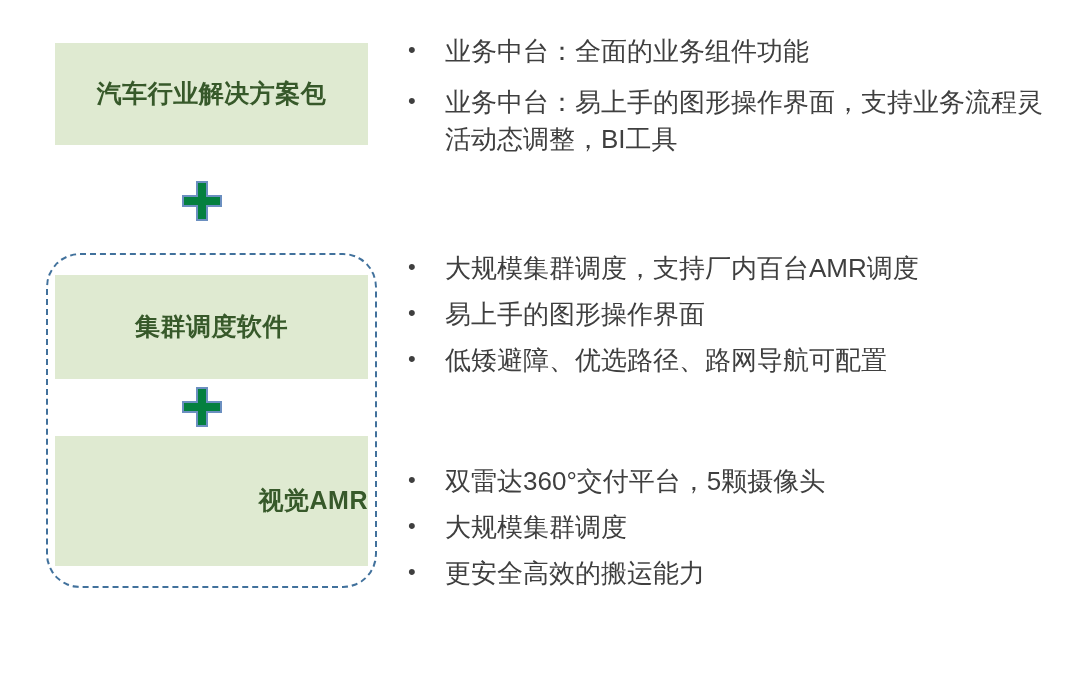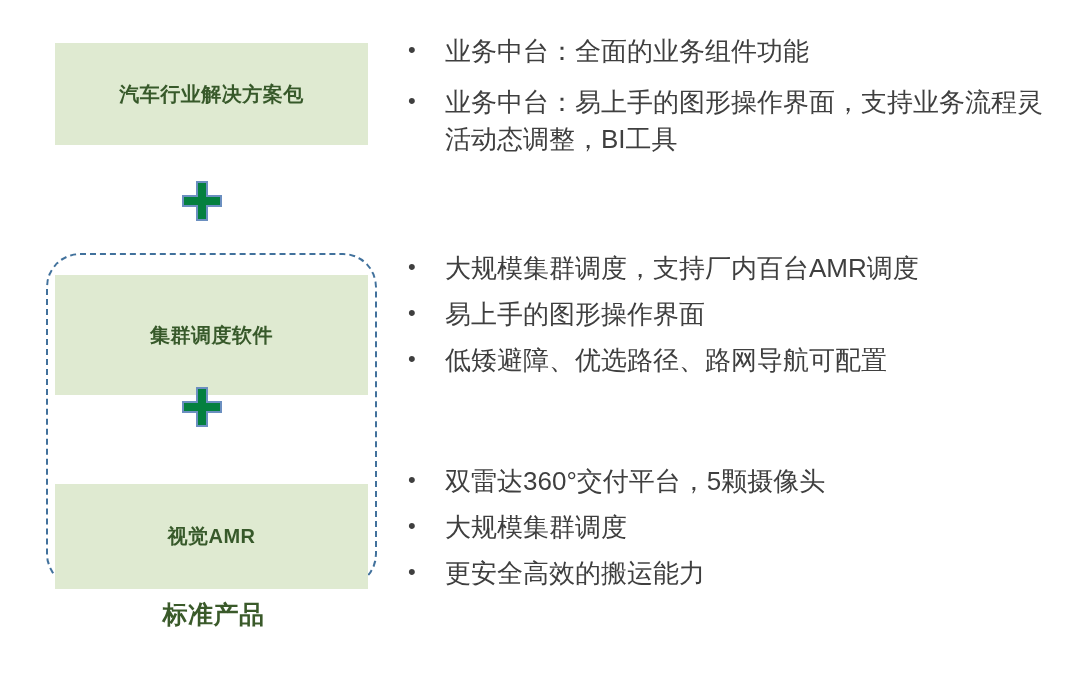--- a/index.html
+++ b/index.html
@@ -29,27 +29,27 @@
     position: absolute;
     left: 55px;
     width: 313px;
     background: #dfead1;
     display: flex;
     align-items: center;
     justify-content: center;
     text-align: center;
     color: #37592a;
     font-weight: bold;
-    font-size: 20px;
+    font-size: 25px;
     letter-spacing: 0.5px;
     line-height: 1.25;
   }
   #solution-package-box { top: 43px;  height: 102px; }
-  #fleet-scheduling-box { top: 275px; height: 120px; }
-  #vision-amr-box       { top: 484px; height: 105px; }
+  #fleet-scheduling-box { top: 275px; height: 104px; }
+  #vision-amr-box       { top: 436px; height: 130px; justify-content: flex-end; }
 
   
   .plus-icon {
     position: absolute;
     width: 40px;
     height: 40px;
     left: 182px;
   }
   #plus-icon-top    { top: 181px; }
   #plus-icon-middle { top: 387px; }
@@ -143,21 +143,20 @@
   <div class="plus-icon" id="plus-icon-middle">
     <svg viewBox="0 0 40 40" xmlns="http://www.w3.org/2000/svg">
       <path d="M15 1 H25 V15 H39 V25 H25 V39 H15 V25 H1 V15 H15 Z" fill="#04803f" stroke="#6b8fc0" stroke-width="2"></path>
     </svg>
   </div>
 
   <div class="product-box" id="vision-amr-box">
     <span>视觉AMR</span>
   </div>
 
-  <div id="standard-product-label">标准产品</div>
 </div>
 
 <div id="right-column">
 
   <div class="bullet-group" id="bullet-group-platform">
     <div class="bullet-item">
       <span class="bullet-marker">•</span>
       <span class="bullet-text">业务中台：全面的业务组件功能</span>
     </div>
     <div class="bullet-item">

